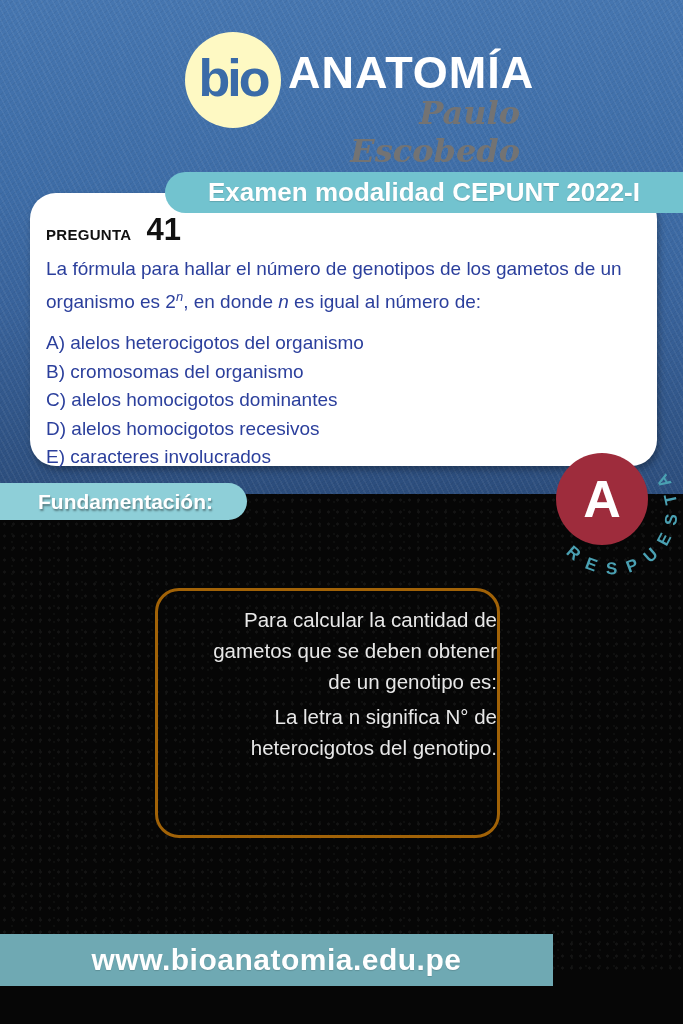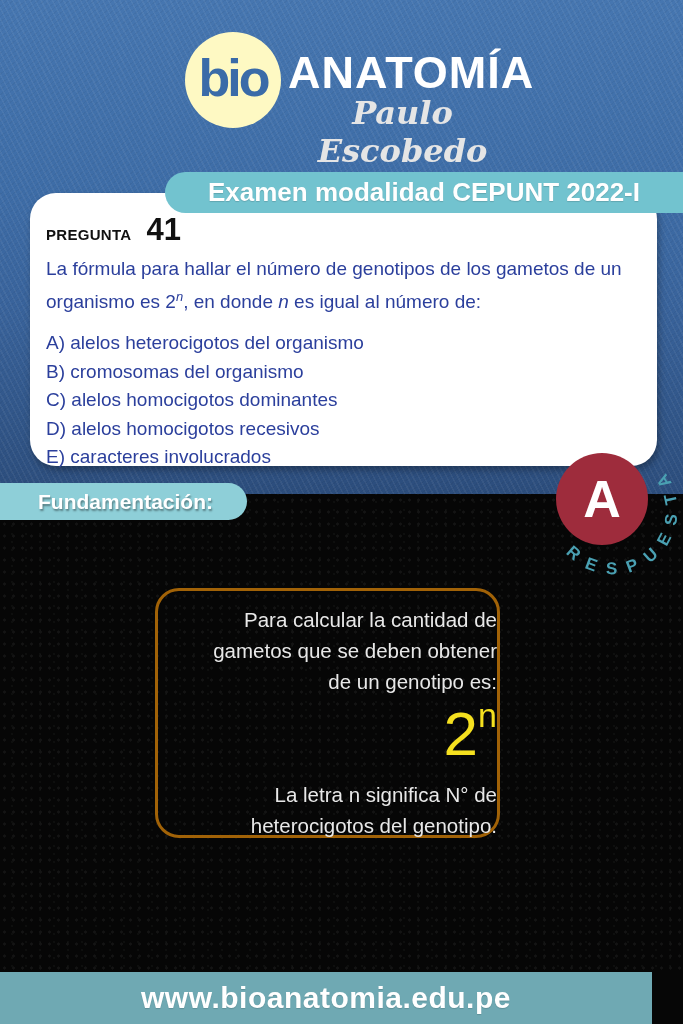--- a/index.html
+++ b/index.html
@@ -25,22 +25,22 @@
   }
   .logo-bio {
     color:#3a6ba8; font-size:52px; font-weight:bold; letter-spacing:-3px;
     transform:translateY(-2px);
   }
   .brand-text {
     position:absolute; left:288px; top:47px;
     color:#ffffff; font-size:45px; font-weight:bold; letter-spacing:1px;
   }
   .signature {
-    position:absolute; left:285px; top:94px; width:235px; text-align:center;
-    color:#e5e5e5; font-family:"DejaVu Serif", serif; font-style:italic;
+    position:absolute; left:285px; top:94px; width:235px; text-align:right;
+    color:#737373; font-family:"DejaVu Serif", serif; font-style:italic;
     font-size:32px; font-weight:bold;
   }
 
   
   .exam-banner {
     position:absolute; left:165px; top:172px; width:518px; height:41px;
     background:#72c3cf; border-radius:22px 0 0 22px;
     display:flex; align-items:center; justify-content:center;
     color:#ffffff; font-size:26px; font-weight:bold;
     text-shadow:0 1px 1px rgba(0,0,0,0.15);
@@ -106,21 +106,21 @@
     text-align:right; color:#e8e8e8; font-size:20.5px; line-height:31px;
     padding-top:13px; z-index:2;
   }
   .formula { margin-top:2px; margin-bottom:0; color:#f5e01f; height:76px; }
   .formula-base { font-size:62px; line-height:70px; }
   .formula-exp { font-size:34px; vertical-align:28px; }
   .note { margin-top:4px; }
 
   
   .footer {
-    position:absolute; left:0; top:972px; width:652px; height:52px;
+    position:absolute; left:0; top:934px; width:553px; height:52px;
     background:#6fa9b3; display:flex; align-items:center; justify-content:center;
   }
   .footer-url {
     color:#ffffff; font-size:30px; font-weight:bold; letter-spacing:0.5px;
     text-decoration:none; text-shadow:0 1px 1px rgba(0,0,0,0.15);
   }
 </style>
 </head>
 <body>
 
@@ -171,20 +171,19 @@
       <textPath href="#resp-arc" startOffset="2" textLength="198" lengthAdjust="spacing">RESPUESTA</textPath>
     </text>
     <text class="respuesta-letter" x="86" y="99" text-anchor="middle">A</text>
   </svg>
 </div>
 
 <div class="explain-box">
   <div>Para calcular la cantidad de</div>
   <div>gametos que se deben obtener</div>
   <div>de un genotipo es:</div>
-  <div class="formula"><span class="formula-base">2</span><span class="formula-exp">n</span></div>
   <div class="note">La letra n significa N° de</div>
   <div>heterocigotos del genotipo.</div>
 </div>
 
 <div class="footer">
   <a href="#" class="footer-url">www.bioanatomia.edu.pe</a>
 </div>
 
 </body></html>

